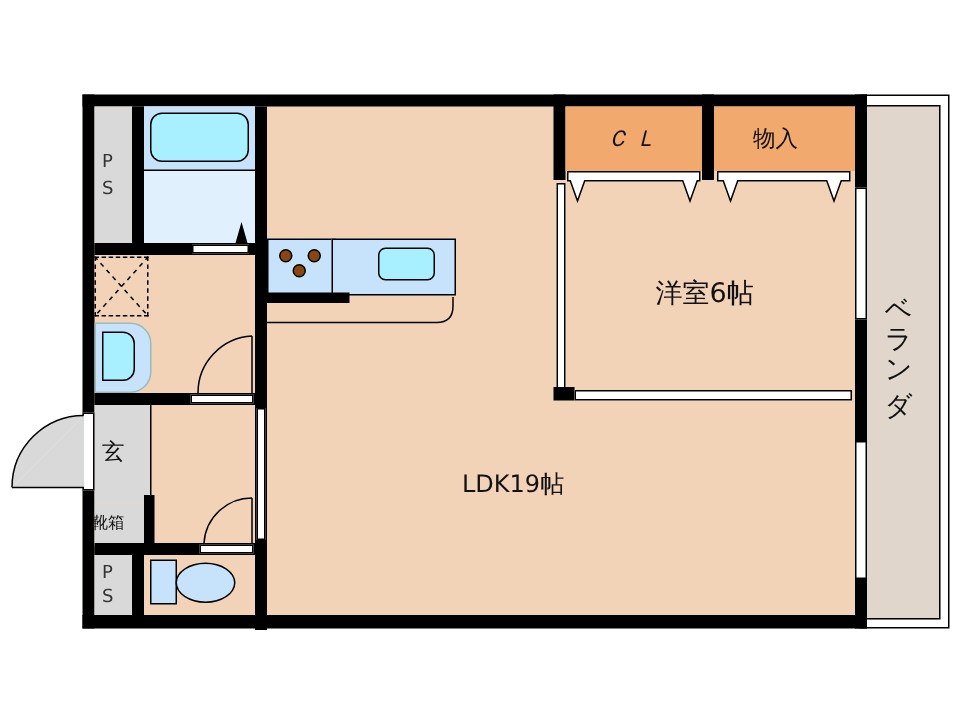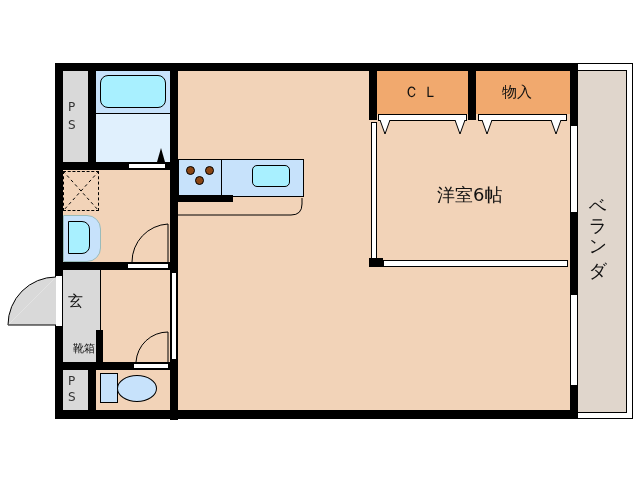--- a/index.html
+++ b/index.html
@@ -61,21 +61,21 @@
   <div class="abs" style="left:100px;top:270px;width:1px;height:65px;background:#000;"></div>
   <div class="label" style="left:68px;top:292px;font-size:15px;">玄</div>
   <div class="opening" style="left:55px;top:275px;width:8px;height:52px;"></div>
   <svg class="abs" style="left:6px;top:275px;" width="50" height="52">
       <path d="M2,50 A48,48 0 0 1 50,2" fill="#d9d9d9" stroke="#000"></path>
       <path d="M2,50 L50,50 L50,2" fill="#d9d9d9" stroke="none"></path>
       <line x1="2" y1="50" x2="50" y2="50" stroke="#000"></line>
     </svg>
   <div class="ps" style="left:63px;top:335px;width:33px;height:29px;"></div>
   <div class="wall" style="left:96px;top:330px;width:7px;height:34px;"></div>
-  <div class="label" style="left:73px;top:341px;font-size:11px;">靴箱</div>
+  <div class="label" style="left:61px;top:341px;font-size:11px;">靴箱</div>
 
   <svg class="abs" style="left:134px;top:330px;" width="36" height="34">
       <path d="M2,32 A32,32 0 0 1 34,2" fill="none" stroke="#000"></path>
       <line x1="34" y1="2" x2="34" y2="32" stroke="#000"></line>
     </svg>
   <div class="wall" style="left:63px;top:362px;width:115px;height:8px;"></div>
   <div class="opening" style="left:133px;top:363px;width:36px;height:6px;"></div>
 
   <div class="wall" style="left:170px;top:270px;width:8px;height:150px;"></div>
   <div class="opening" style="left:171px;top:272px;width:6px;height:88px;"></div>
@@ -94,33 +94,34 @@
   <div class="abs" style="left:195px;top:176px;width:9px;height:9px;border-radius:50%;background:#8b4513;border:1px solid #000;"></div>
   <div class="water" style="left:221px;top:159px;width:81px;height:36px;border:1px solid #000;"></div>
   <div class="abs" style="left:252px;top:165px;width:38px;height:22px;background:#a8f0ff;border:1px solid #000;border-radius:5px;"></div>
   <div class="wall" style="left:176px;top:195px;width:57px;height:7px;"></div>
   <svg class="abs" style="left:176px;top:195px;" width="130" height="25">
       <path d="M0,20 L115,20 Q126,20 126,9 L126,3" fill="none" stroke="#000"></path>
     </svg>
 
   <div class="wall" style="left:369px;top:63px;width:8px;height:57px;"></div>
   <div class="closet" style="left:377px;top:71px;width:92px;height:43px;"></div>
-  <div class="label" style="left:404px;top:83px;font-size:15px;letter-spacing:4px;">ＣＬ</div>
+  <div class="label" style="left:404px;top:83px;font-size:15px;letter-spacing:4px;font-style:italic;">ＣＬ</div>
   <div class="wall" style="left:468px;top:63px;width:8px;height:57px;"></div>
   <div class="closet" style="left:476px;top:71px;width:94px;height:43px;"></div>
   <div class="label" style="left:502px;top:83px;font-size:15px;">物入</div>
   <div class="opening" style="left:378px;top:114px;width:89px;height:7px;"></div>
   <div class="opening" style="left:478px;top:114px;width:89px;height:7px;"></div>
   <svg class="abs" style="left:377px;top:120px;" width="193" height="16">
     <path d="M3,0 L8,14 L13,0" fill="#fff" stroke="#000"></path>
     <path d="M78,0 L83,14 L88,0" fill="#fff" stroke="#000"></path>
     <path d="M105,0 L110,14 L115,0" fill="#fff" stroke="#000"></path>
     <path d="M174,0 L179,14 L184,0" fill="#fff" stroke="#000"></path>
   </svg>
 
   <div class="label" style="left:437px;top:183px;font-size:18px;">洋室6帖</div>
   <div class="opening" style="left:371px;top:122px;width:6px;height:137px;"></div>
   <div class="wall" style="left:369px;top:258px;width:14px;height:9px;"></div>
   <div class="opening" style="left:383px;top:260px;width:185px;height:7px;"></div>
   <div class="opening" style="left:570px;top:125px;width:8px;height:88px;"></div>
   <div class="opening" style="left:570px;top:294px;width:8px;height:92px;"></div>
 
+  <div class="label" style="left:308px;top:313px;font-size:16px;">LDK19帖</div>
 </div>
 
 </body></html>

